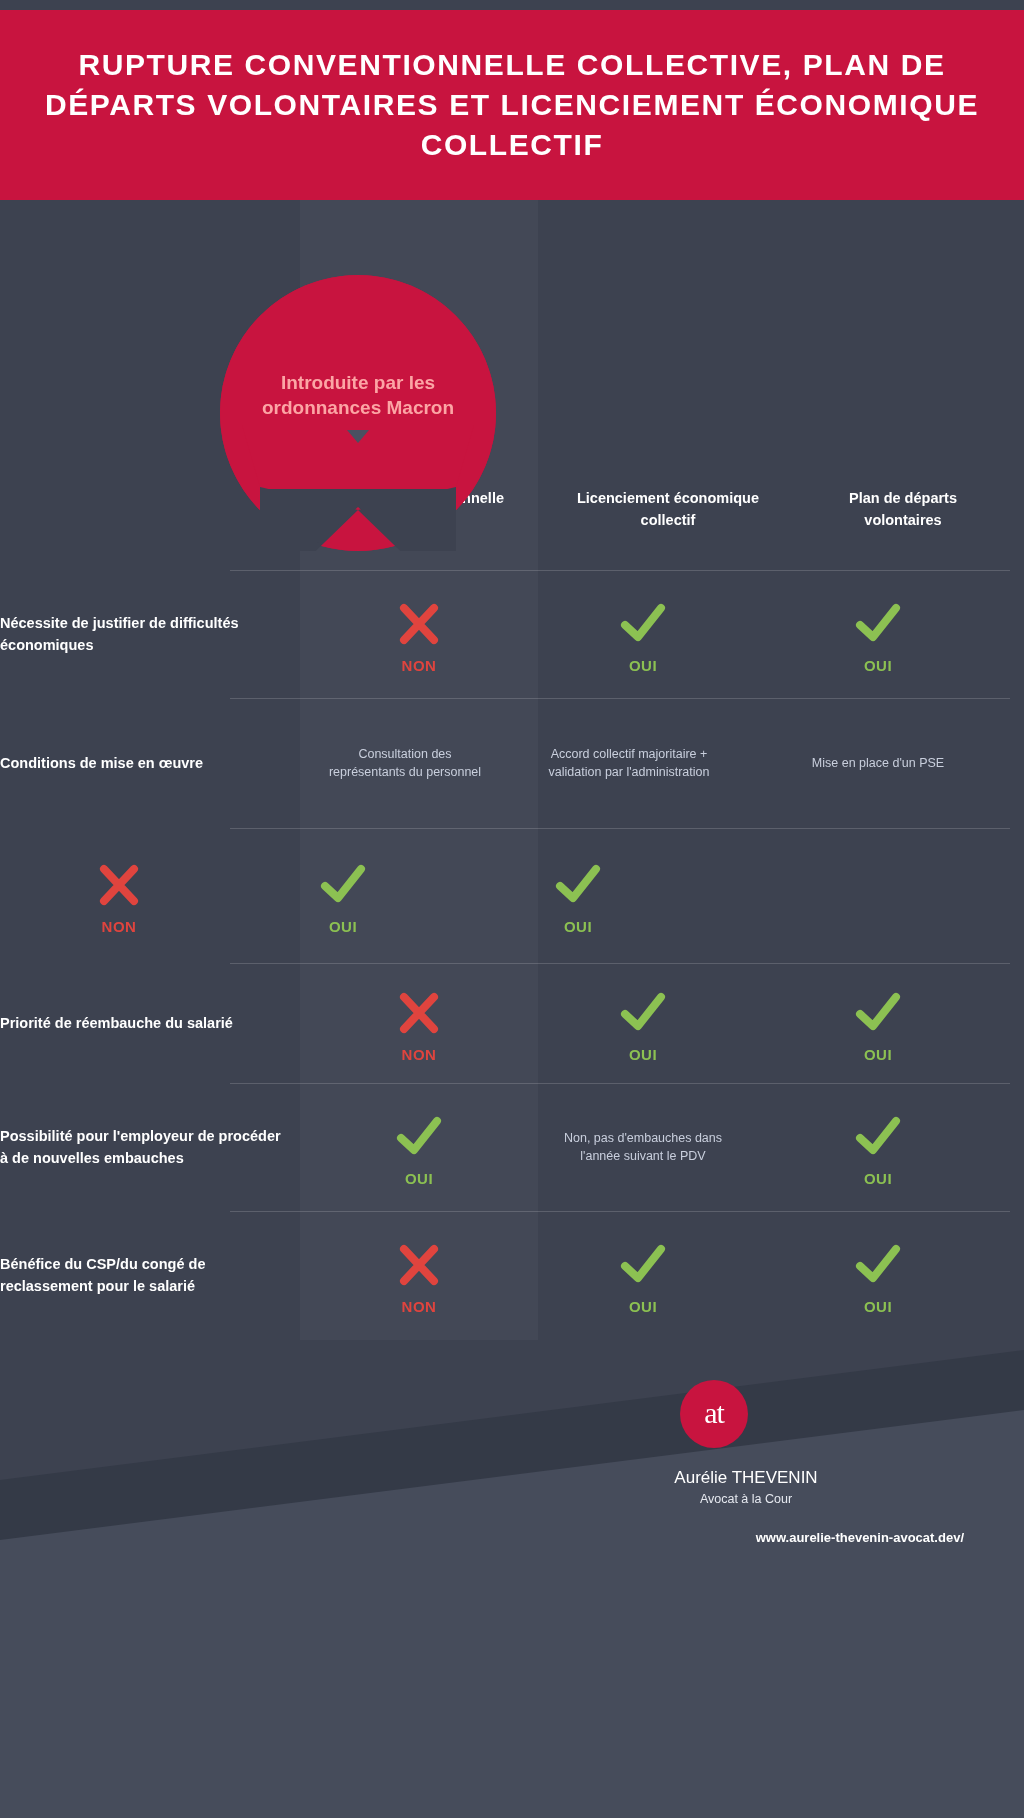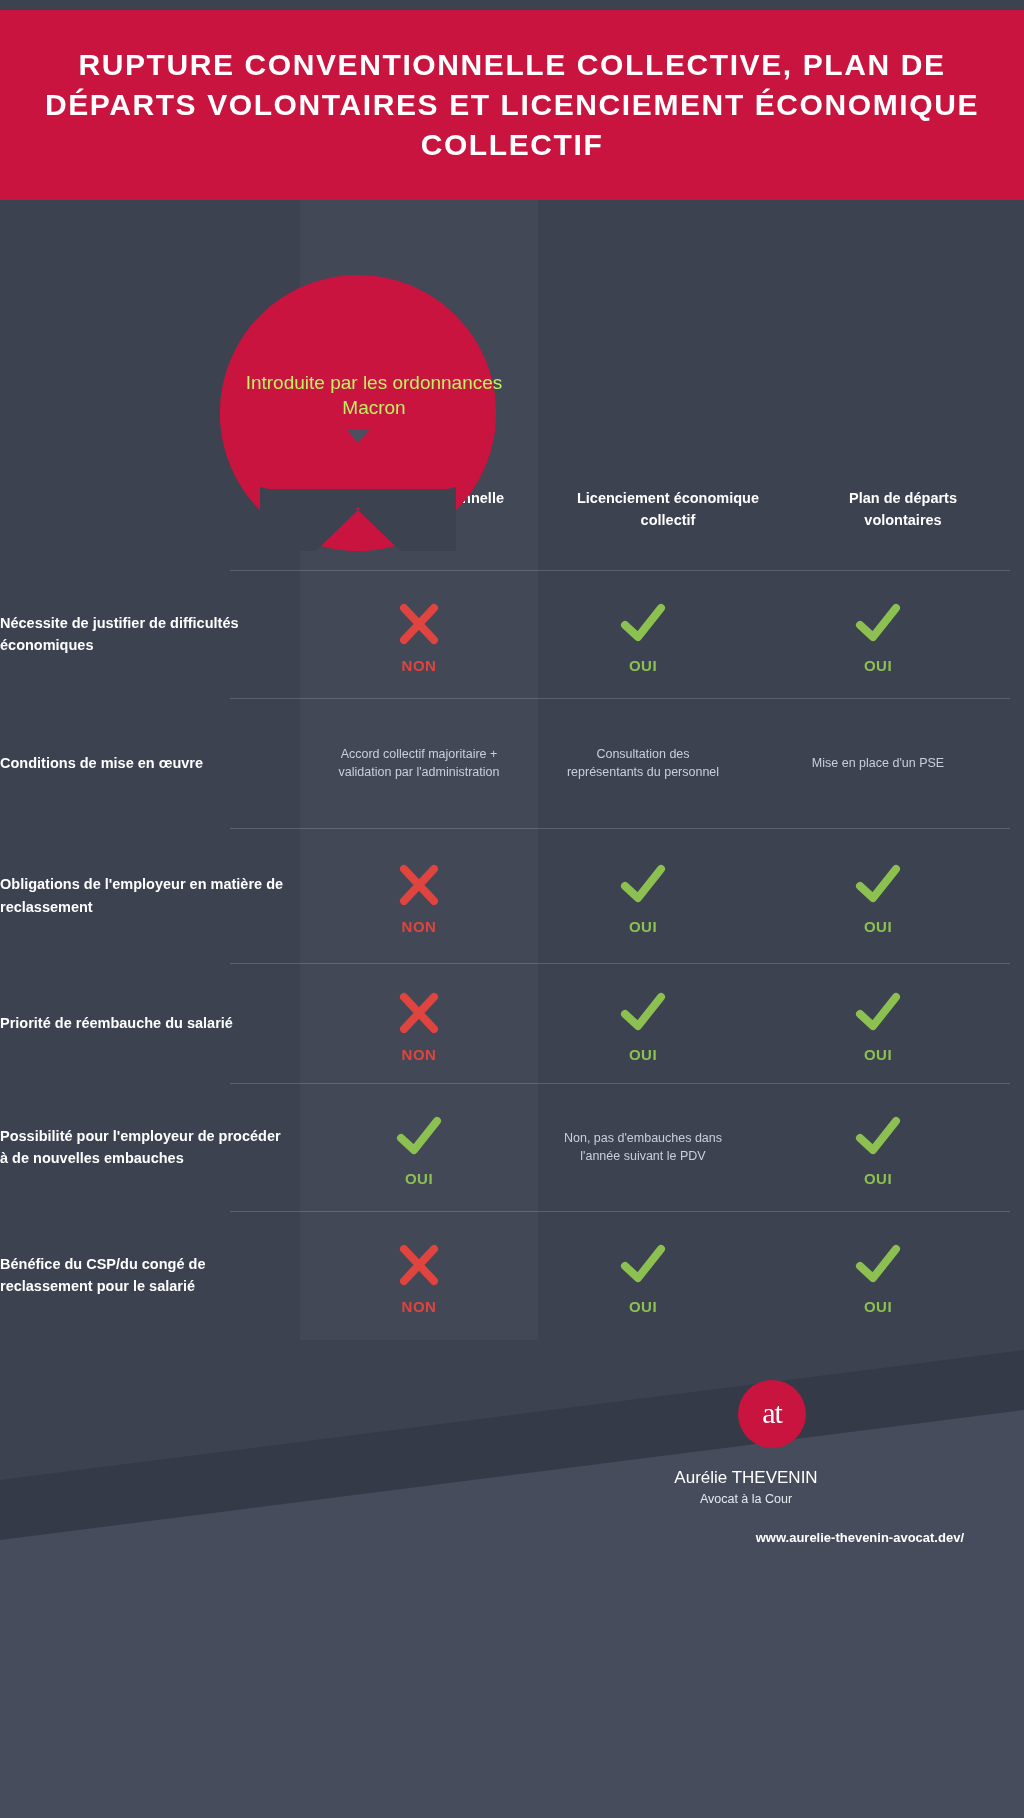--- a/index.html
+++ b/index.html
@@ -80,27 +80,27 @@
     position: absolute;
     left: 220px;
     top: 275px;
     width: 276px;
     height: 276px;
     z-index: 3;
   }
   .badge svg { display: block; }
   .badge-text {
     position: absolute;
-    left: 16px;
+    left: 0;
     top: 96px;
     width: 276px;
     text-align: center;
-    color: #bef264;
+    color: #fca5a5;
     font-size: 19px;
-    font-weight: normal;
+    font-weight: bold;
     line-height: 1.3;
     z-index: 4;
     pointer-events: none;
   }
   .badge-caret {
     position: absolute;
     left: 127px;
     top: 155px;
     width: 0; height: 0;
     border-left: 11px solid transparent;
@@ -186,21 +186,21 @@
   .footer {
     position: absolute;
     left: 0;
     top: 1380px;
     width: 1024px;
     height: 438px;
     z-index: 6;
   }
   .logo-circle {
     position: absolute;
-    left: 738px;
+    left: 680px;
     top: 0px;
     width: 68px;
     height: 68px;
     border-radius: 50%;
     background: #c8143f;
     display: flex;
     align-items: center;
     justify-content: center;
   }
   .logo-mono {
@@ -308,33 +308,32 @@
               <svg width="46" height="46" viewBox="0 0 46 46">
                 <path d="M5 24 L18 36 L41 7" stroke="#8cc152" stroke-width="8" stroke-linecap="round" stroke-linejoin="round" fill="none"></path>
               </svg>
             </div>
             <div class="verdict yes">OUI</div>
           </div>
         </div>
         <div class="row" style="height: 130px;">
           <div class="divider" style="top: 0px;"></div>
           <div class="cell-label">Conditions de mise en œuvre</div>
+          <div class="cell c2">
+            <div class="note">Consultation des représentants du personnel</div>
+          </div>
           <div class="cell ">
             <div class="note">Accord collectif majoritaire + validation par l'administration</div>
           </div>
-          <div class="cell c2">
-            <div class="note">Consultation des représentants du personnel</div>
-          </div>
           <div class="cell c3">
             <div class="note">Mise en place d'un PSE</div>
           </div>
         </div>
         <div class="row" style="height: 135px;">
           <div class="divider" style="top: 0px;"></div>
-          <div class="cell-label">Obligations de l'employeur en matière de reclassement</div>
           <div class="cell ">
             <div class="icon-wrap">
               <svg width="44" height="44" viewBox="0 0 44 44">
                 <path d="M7 6 L37 38 M37 6 L7 38" stroke="#e0443e" stroke-width="8" stroke-linecap="round"></path>
               </svg>
             </div>
             <div class="verdict no">NON</div>
           </div>
           <div class="cell c2">
             <div class="icon-wrap">

